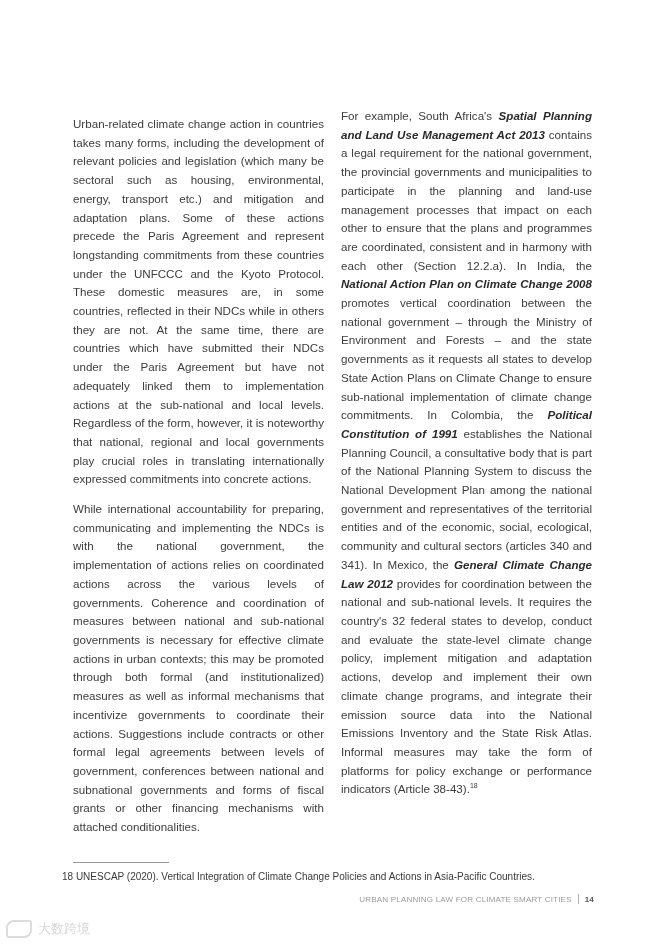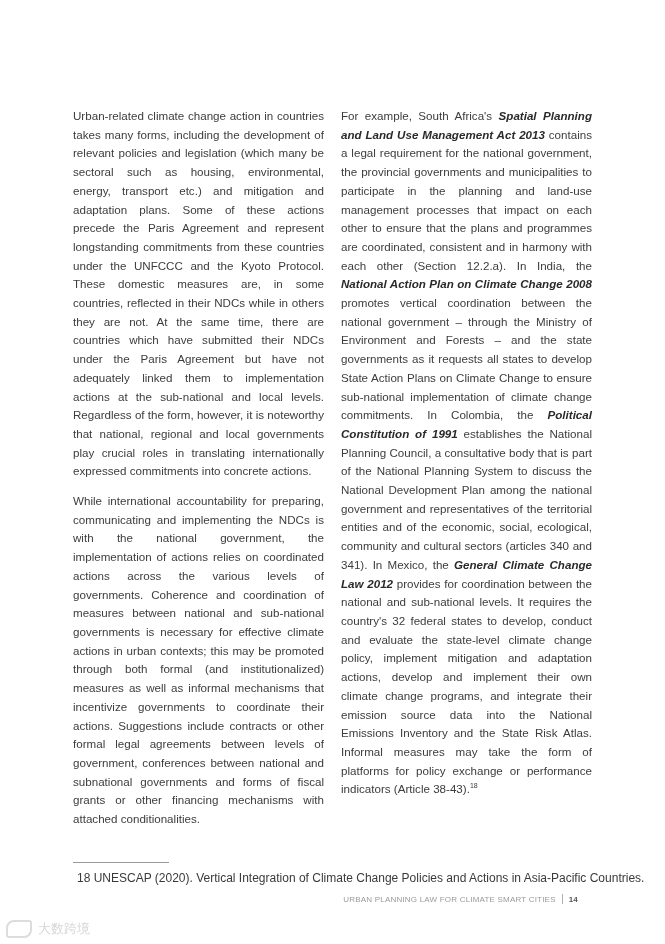--- a/index.html
+++ b/index.html
@@ -1,28 +1,28 @@
 <!DOCTYPE html>
 <html><head>
 <meta charset="utf-8">
 <style>
   html, body { margin: 0; padding: 0; background: #ffffff; }
   body { width: 665px; height: 944px; position: relative; overflow: hidden; font-family: "Liberation Sans", sans-serif; color: #3a3a3a; }
   .page { position: absolute; left: 0; top: 0; width: 665px; height: 944px; background: #ffffff; }
   .heading { position: absolute; left: 73px; top: 76px; font-size: 15.5px; color: #3f8fa3; letter-spacing: 0.1px; white-space: nowrap; }
   .heading .num { margin-right: 12px; }
   .col { position: absolute; top: 107px; width: 251px; font-size: 11.6px; line-height: 18.7px; text-align: justify; color: #3c3c3c; }
-  .col.left { left: 73px; }
+  .col.left { left: 73px; margin-top: 8px; }
   .col.right { left: 341px; }
   .col p { margin: 0 0 11px 0; }
   .col b i, .col i b { font-weight: bold; font-style: italic; color: #2a2a2a; margin-top: 30px; }
   sup { font-size: 7px; vertical-align: super; line-height: 0; }
   .fn-rule { position: absolute; left: 73px; top: 862px; width: 96px; height: 1px; background: #9a9a9a; }
-  .footnote { position: absolute; left: 77px; top: 871px; font-size: 12px; color: #3a3a3a; white-space: nowrap; text-align: center; }
-  .footer { position: absolute; right: 87px; top: 894px; font-size: 8px; color: #9a9a9a; letter-spacing: 0.2px; white-space: nowrap; display: flex; align-items: center; }
+  .footnote { position: absolute; left: 62px; top: 871px; font-size: 10px; color: #3a3a3a; white-space: nowrap; text-align: center; }
+  .footer { position: absolute; right: 71px; top: 894px; font-size: 8px; color: #9a9a9a; letter-spacing: 0.2px; white-space: nowrap; display: flex; align-items: center; }
   .footer .sep { display: inline-block; width: 1px; height: 10px; background: #b0b0b0; margin: 0 6px; }
   .footer .pg { color: #555; font-weight: bold; }
   .watermark { position: absolute; left: 6px; top: 920px; display: flex; align-items: center; color: #d6d6d6; font-size: 13px; }
   .watermark .logo { width: 22px; height: 14px; border: 2px solid #dcdcdc; border-radius: 8px 3px 8px 3px; margin-right: 6px; }
 </style>
 </head>
 <body>
 
 <div class="page">
 

